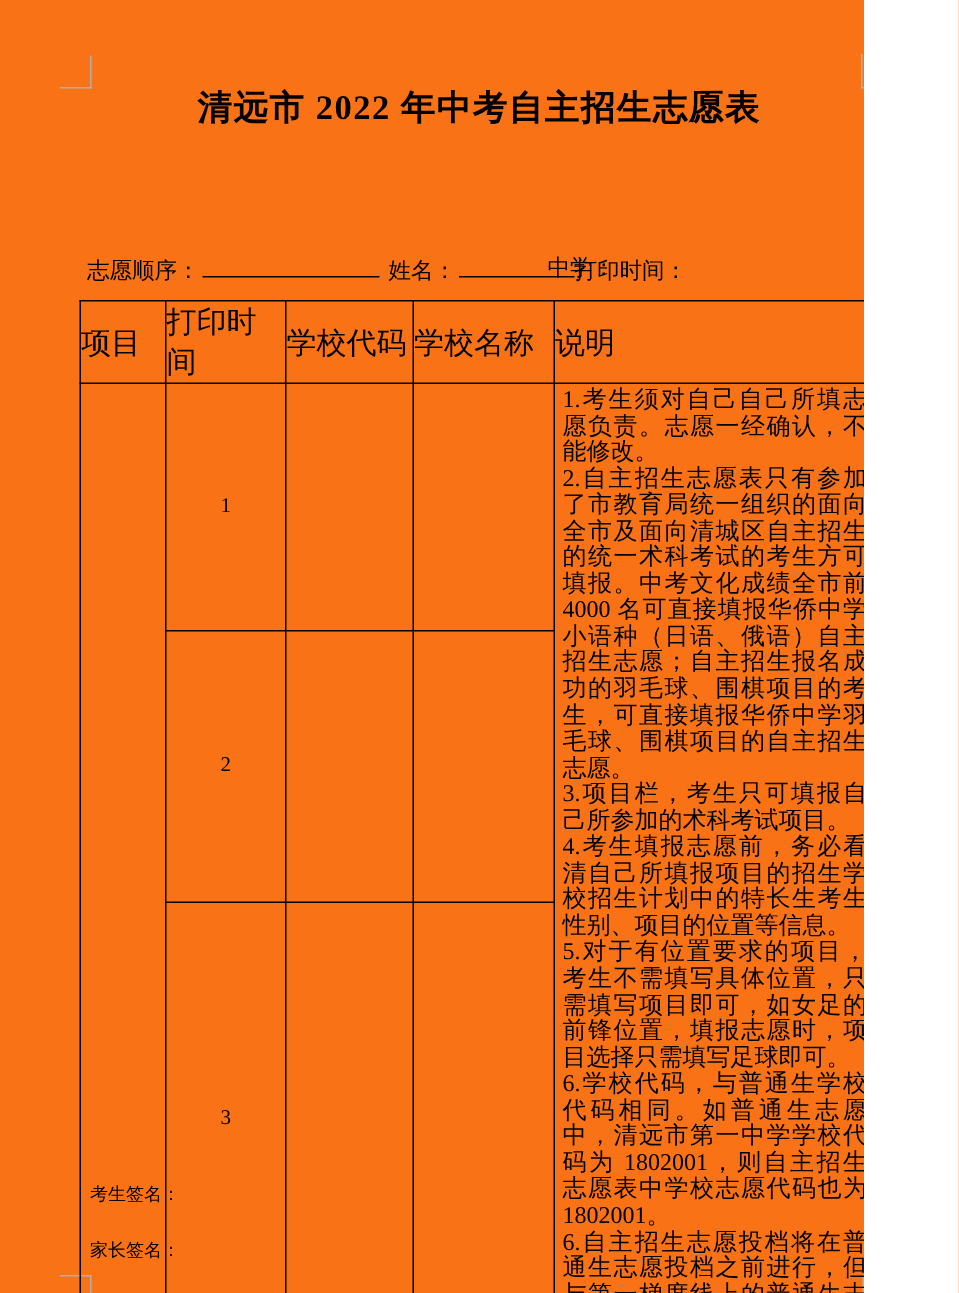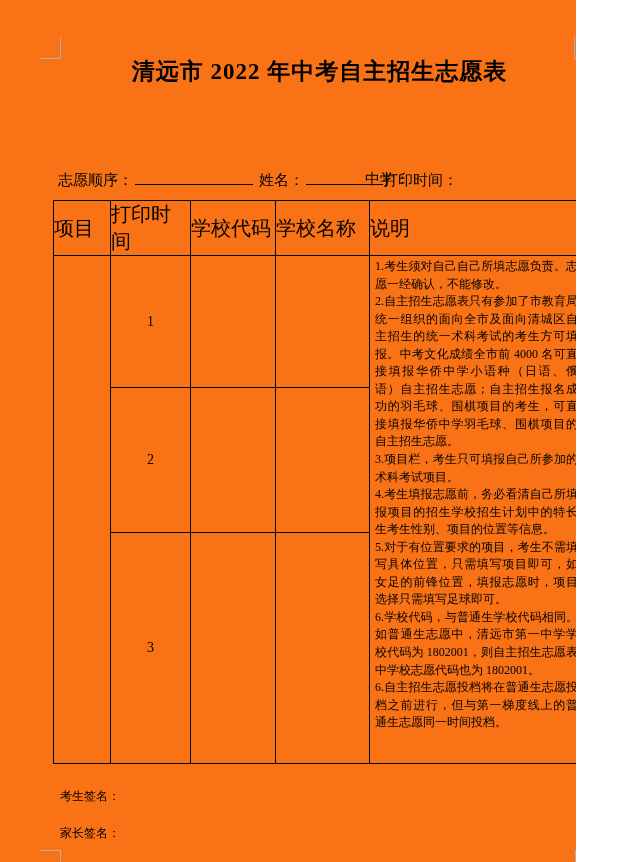--- a/index.html
+++ b/index.html
@@ -79,21 +79,21 @@
     vertical-align: middle;
     font-size: 14px;
     font-family: "Liberation Serif", serif;
   }
   td.notes-cell {
     vertical-align: top;
     padding: 2px 4px 0 5px;
   }
   .notes-cell p {
     margin: 0;
-    font-size: 12px;
+    font-size: 16px;
     line-height: 17.55px;
     text-align: justify;
     text-justify: inter-character;
   }
   .notes-cell p.bold { font-weight: normal; }
 
   .signature {
     position: absolute;
     left: 60px;
     font-size: 12px;

